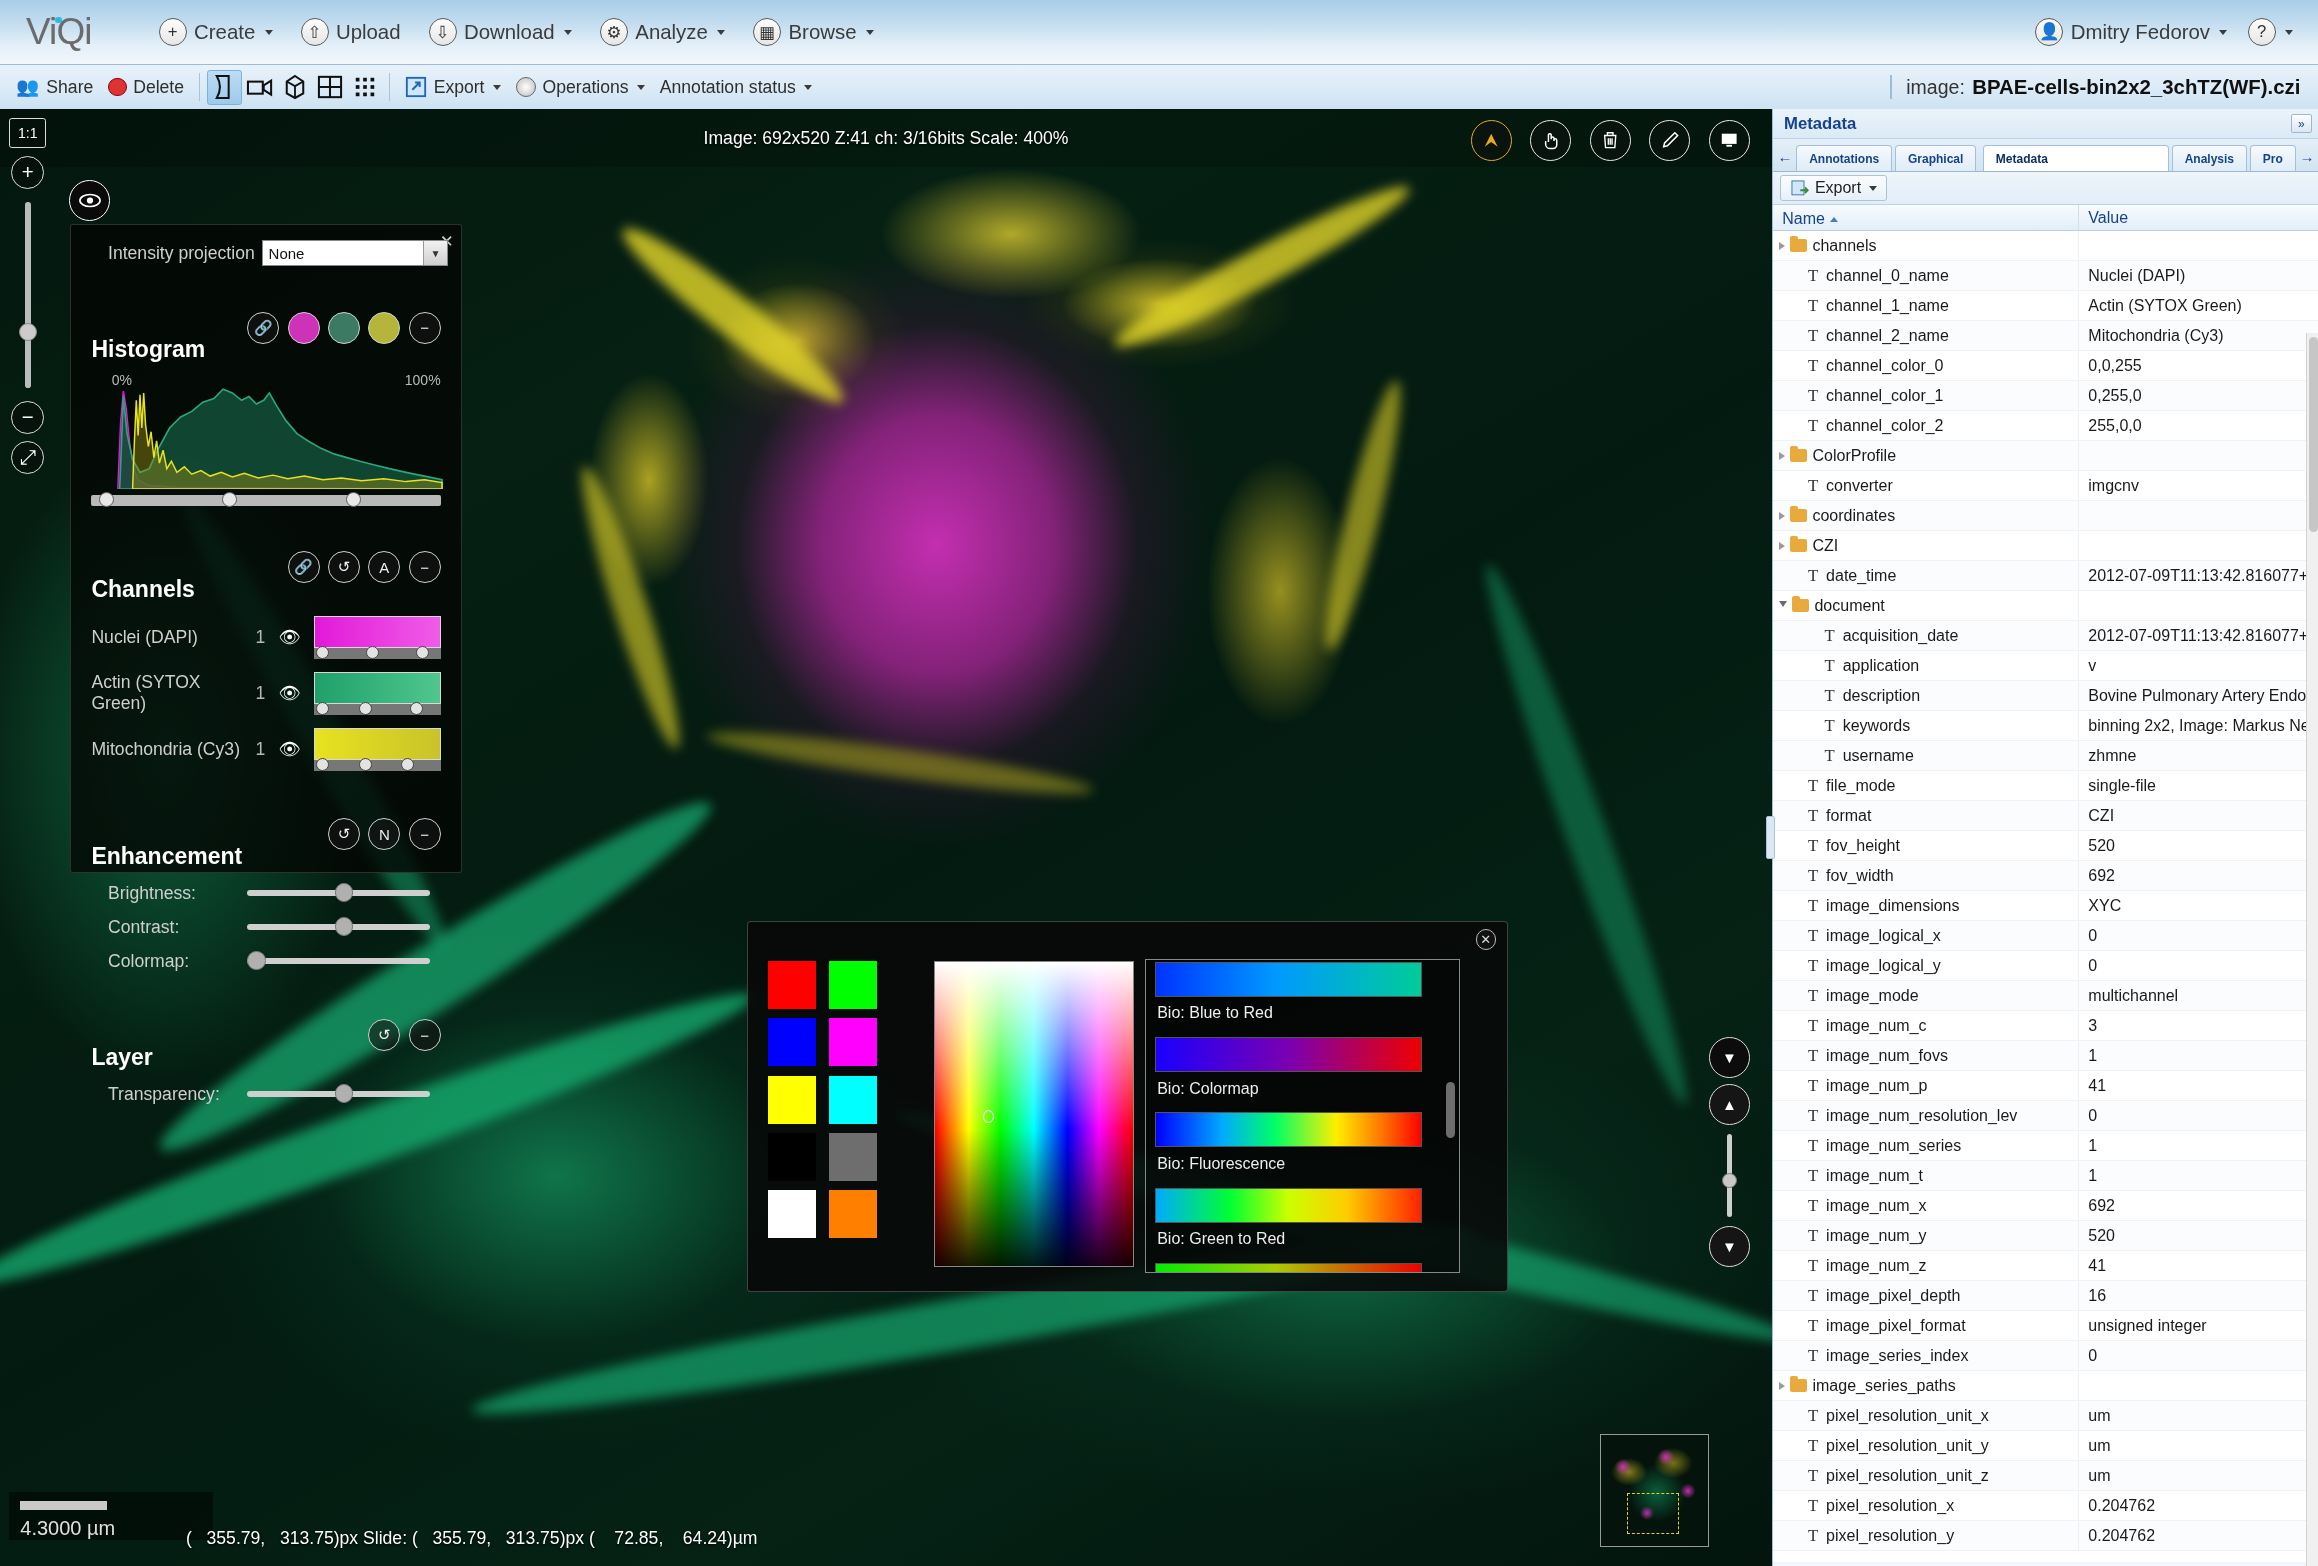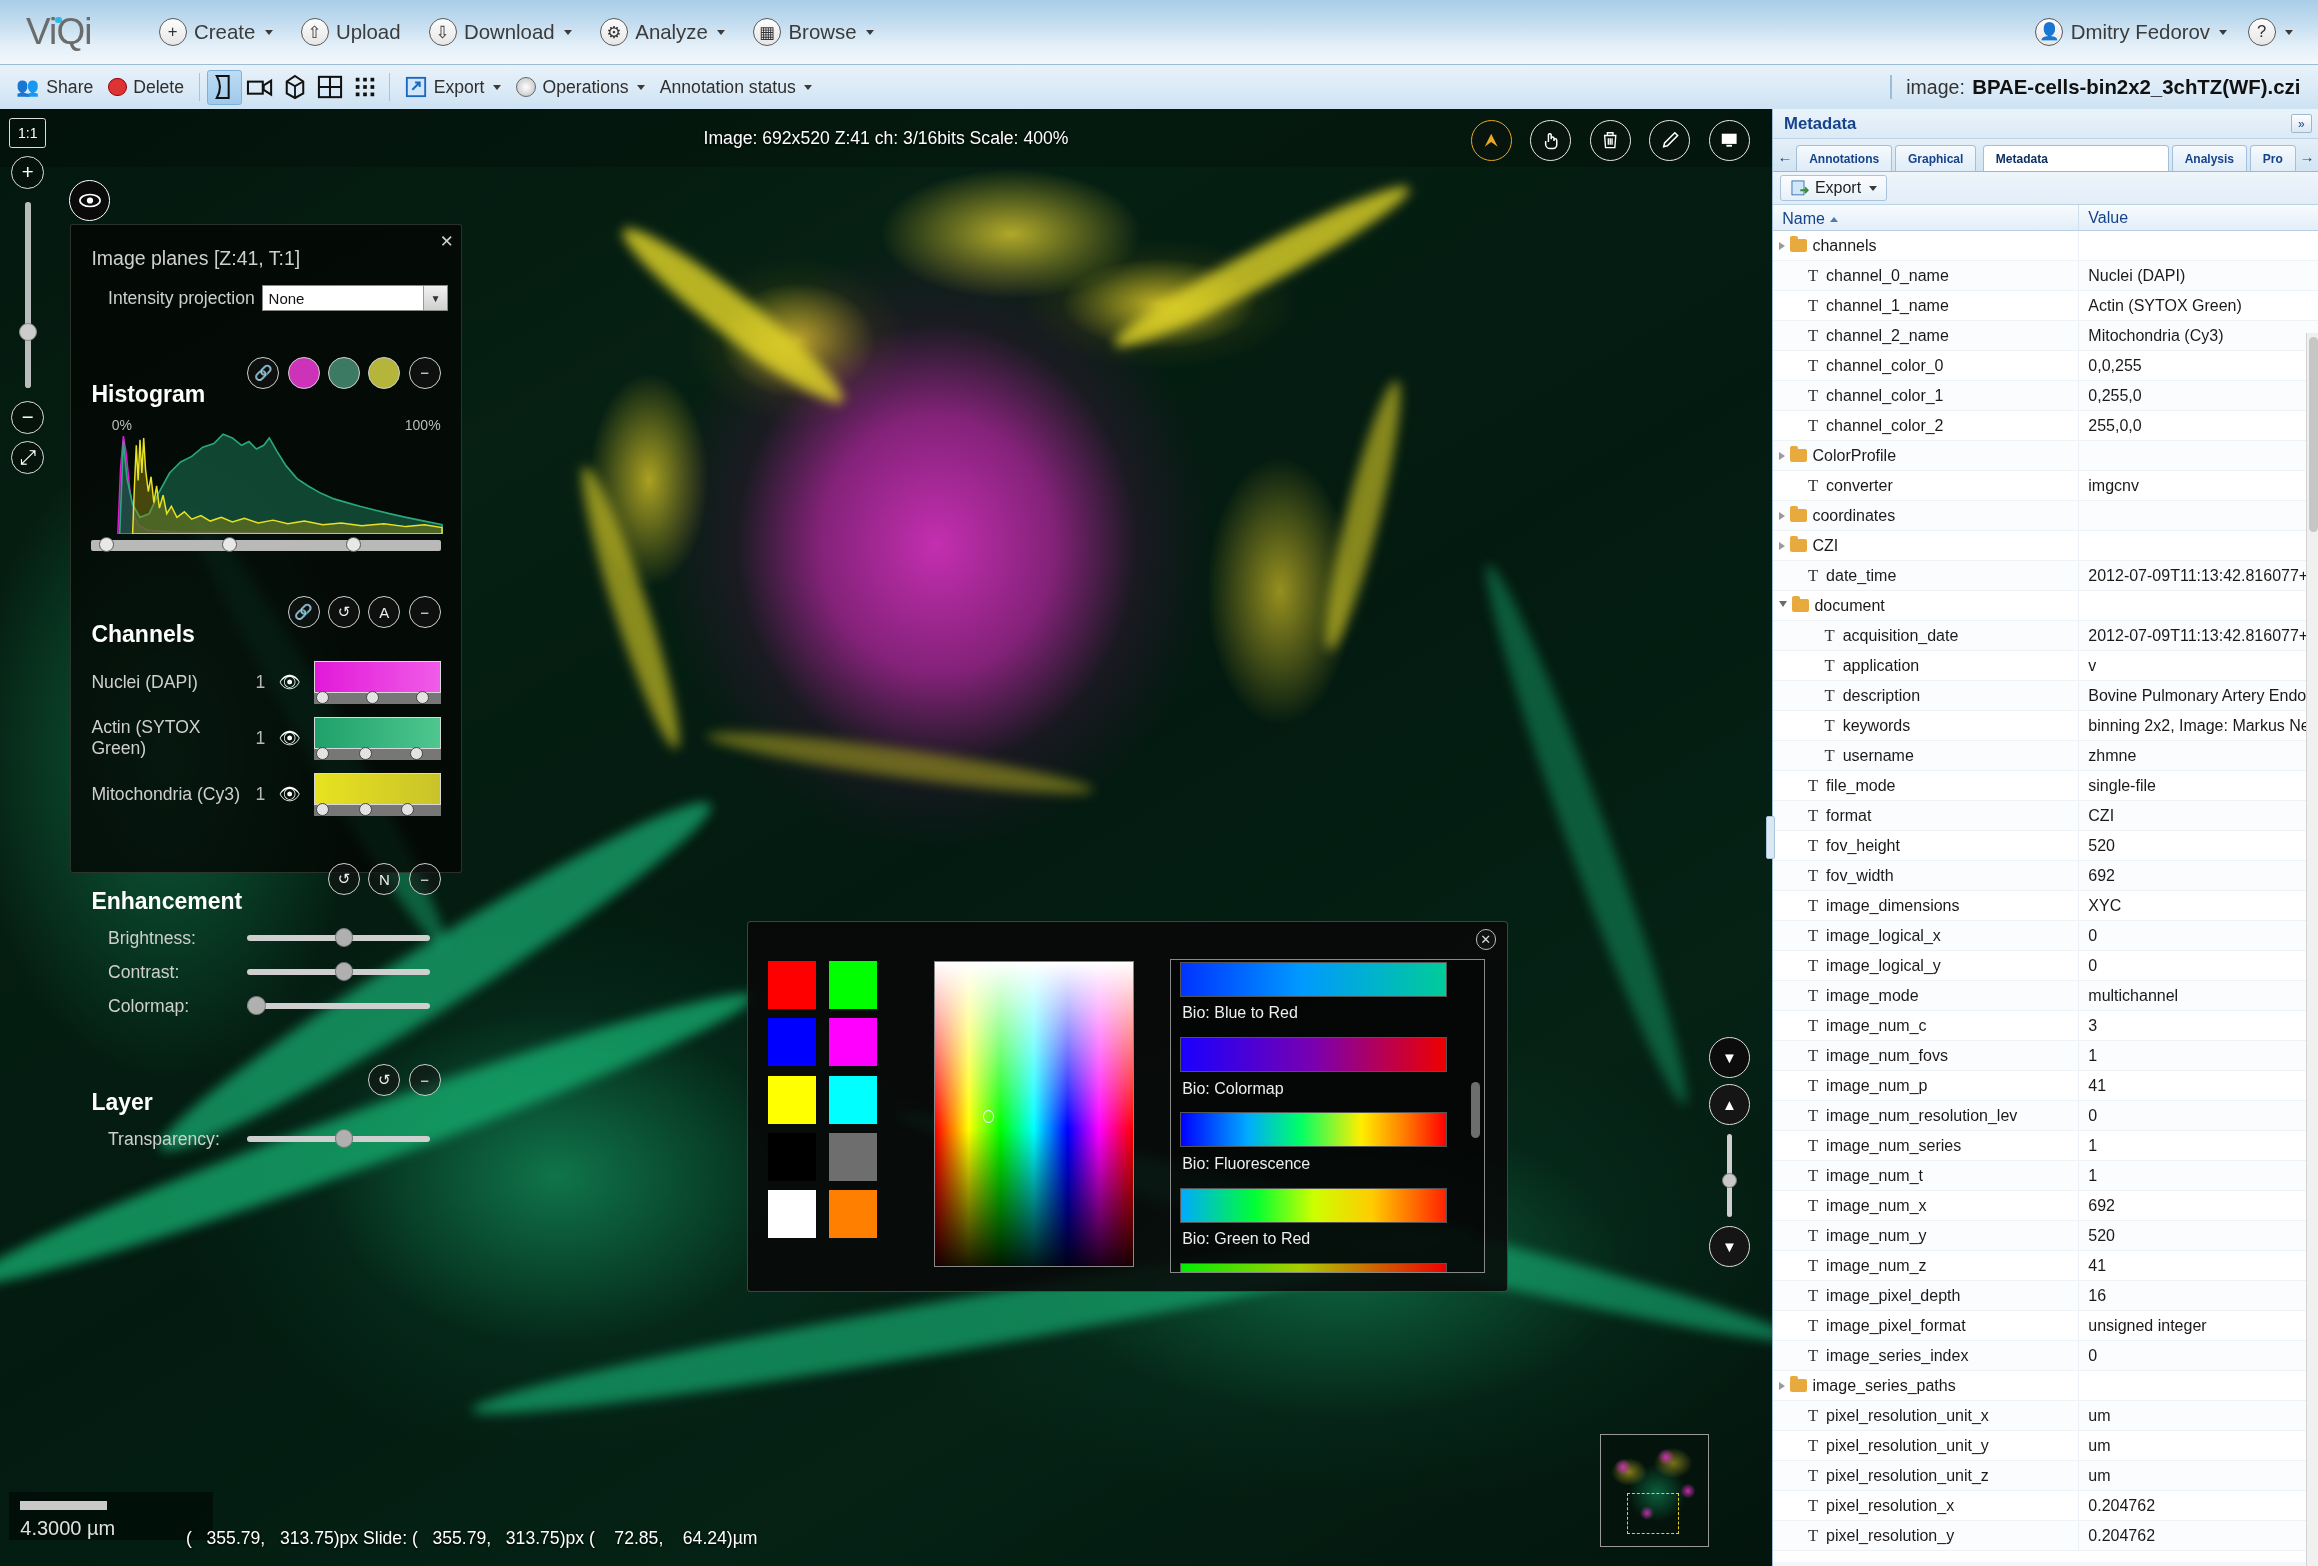--- a/index.html
+++ b/index.html
@@ -159,21 +159,21 @@
   .cpick .x { position:absolute; right:11px; top:7.4px; width:20.4px;height:20.4px;border-radius:50%;background:#111;border:0.9px solid #bbb;color:#ddd;font-size:13px;display:flex;align-items:center;justify-content:center;cursor:pointer;}
   .swatches { position:absolute; left:20.4px; top:39px; display:grid; grid-template-columns:48px 48px; gap:9.3px 13px;}
   .swatch { width:48px; height:48px; cursor:pointer; }
   .sv-area { position:absolute; left:186px; top:39px; width:200px; height:306px; border:0.9px solid #888; }
   .sv-canvas { position:absolute; inset:0;
     background:
       linear-gradient(to bottom, rgba(255,255,255,1) 0%, rgba(255,255,255,0) 55%, rgba(0,0,0,.9) 100%),
       linear-gradient(to right, #ff0000 0%, #ffff00 17%, #00ff00 33%, #00ffff 50%, #0000ff 67%, #ff00ff 83%, #ff0000 100%);
   }
   .sv-cursor { position:absolute; width:11px;height:13px;border:1.9px solid #fff;border-radius:50%; }
-  .cmaps { position:absolute; left:422px; top:37px; width:315px; height:314px; overflow:hidden; border:0.9px solid #888; background:rgba(0,0,0,.35); }
+  .cmaps { position:absolute; left:397px; top:37px; width:315px; height:314px; overflow:hidden; border:0.9px solid #888; background:rgba(0,0,0,.35); }
   .cmap-item { padding: 1.9px 9.3px 9.3px 9.3px; }
   .cmap-bar { height: 35px; width:267px; border:0.9px solid #555;}
   .cmap-lbl { font-size:16px; color:#eee; padding:7.4px 0 3.7px 1.9px;}
   .cmap-scroll { position:absolute; right:3.7px; top:122px; width:9.3px;height:56px;background:#6d6d6d;border-radius:4.6px;}
 
   
   .navbtns { position:absolute; right: 22px; top: 928px; display:flex;flex-direction:column;align-items:center;gap:5.6px;}
   .navb { width:41px;height:41px;border-radius:50%;background:#151515;border:1.9px solid #ddd;color:#fff;display:flex;align-items:center;justify-content:center;font-size:15px;cursor:pointer;}
   .navb.dark { background:#0c0c0c; }
   .navslider { width:4.6px;height:83px;background:#cfcfcf;border-radius:2.8px;position:relative;margin:3.7px 0;}
@@ -447,21 +447,20 @@
     </div>
 
     <div class="planes">
       <div class="eye-anchor">
         <svg width="22" height="15" viewBox="0 0 24 16">
             <ellipse cx="12" cy="8" rx="11" ry="6.5" fill="none" stroke="#fff" stroke-width="1.8"></ellipse>
             <circle cx="12" cy="8" r="3.4" fill="#fff"></circle>
           </svg>
       </div>
       <div class="x">✕</div>
-      <h4>Image planes [Z:41, T:1]</h4>
 
       <div class="row-ip">
         <span class="lab">Intensity projection</span>
         <div class="sel">
           <span>None</span>
           <span class="arrow">▼</span>
         </div>
       </div>
 
       <div class="sect-head" style="margin-top:26px;">

